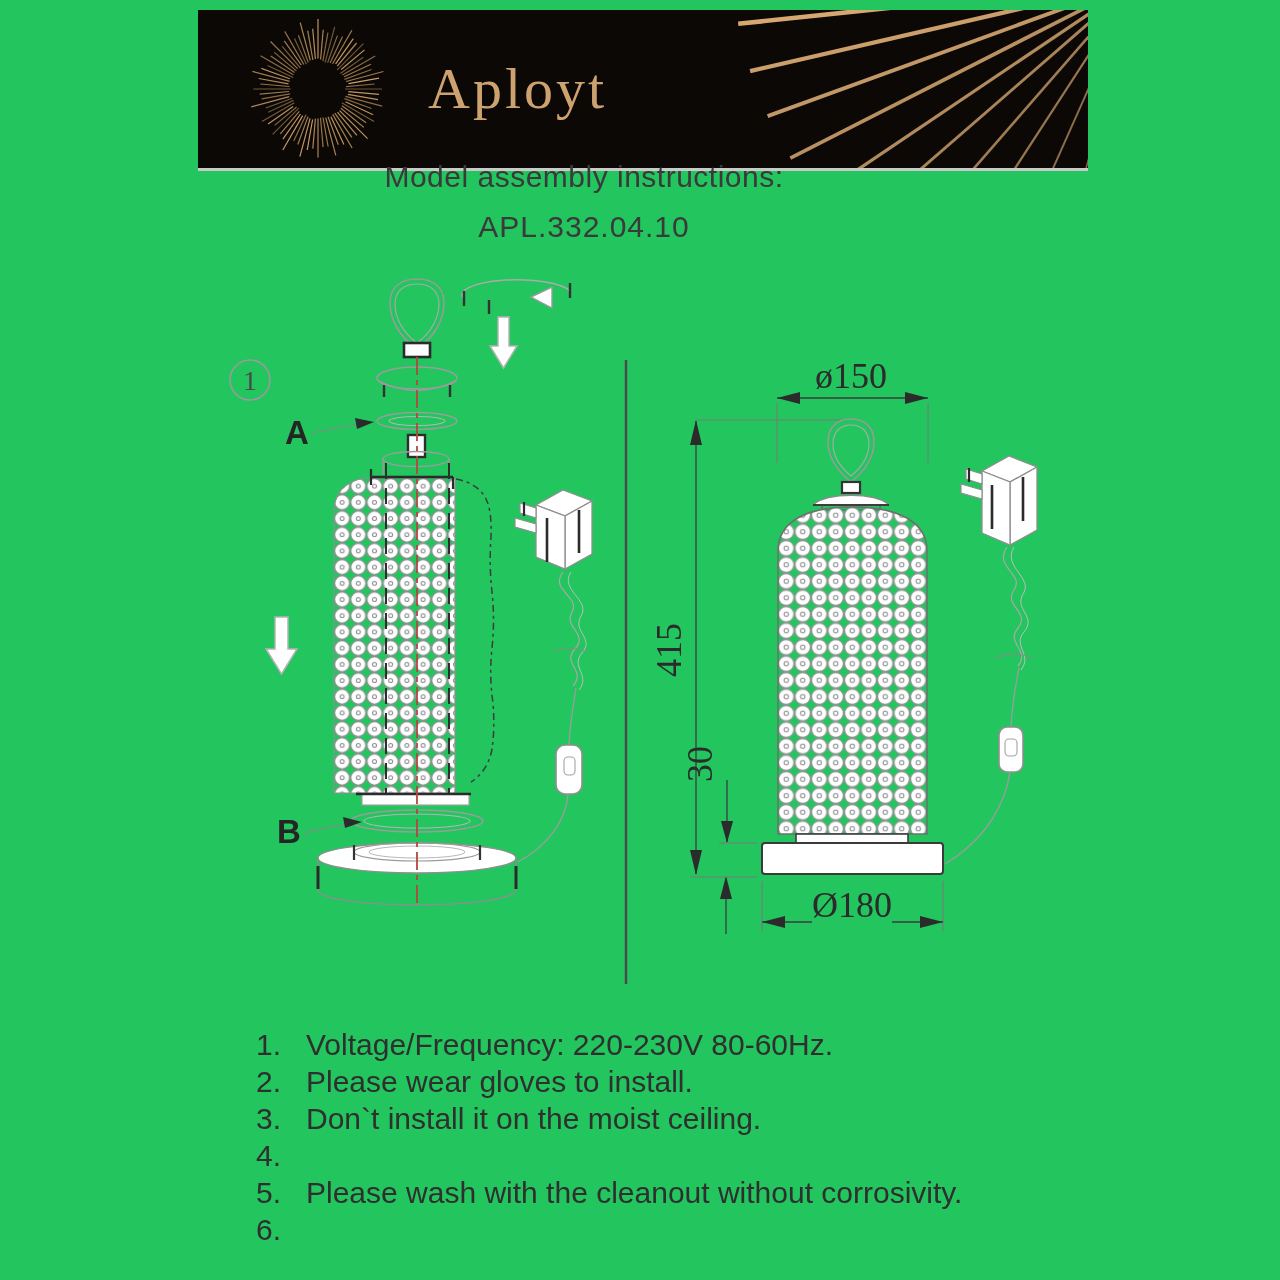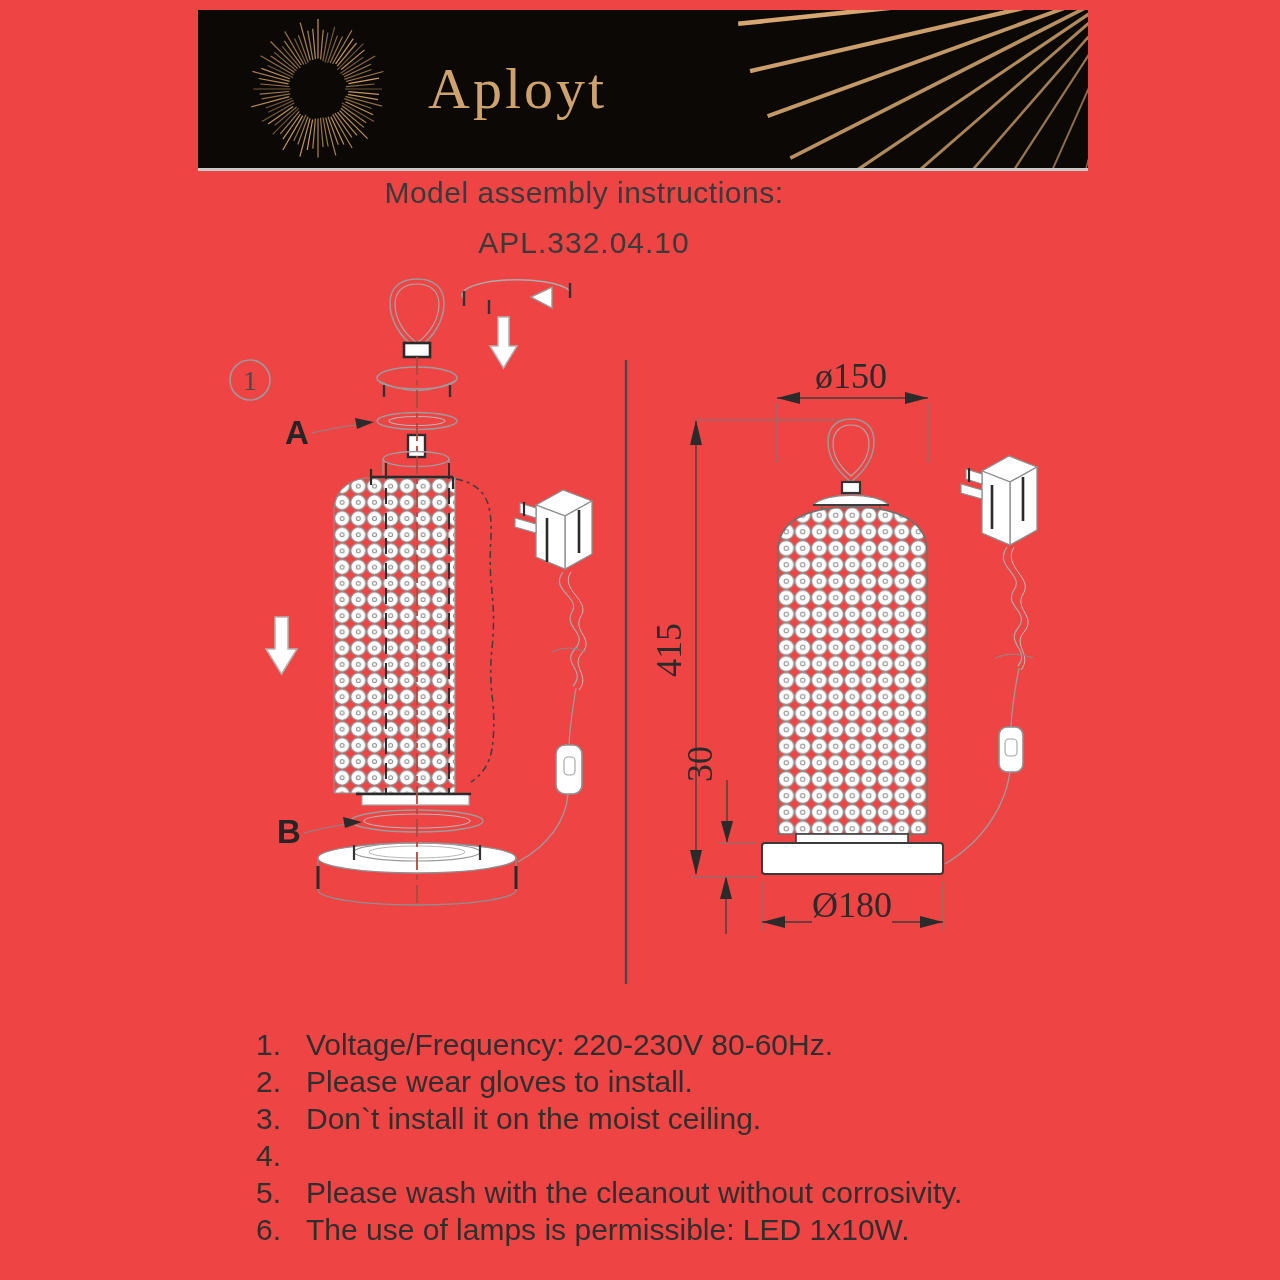--- a/index.html
+++ b/index.html
@@ -1,34 +1,34 @@
 <!DOCTYPE html>
 <html><head>
 <meta charset="utf-8">
 <style>
   html,body{margin:0;padding:0;background:#ffffff;}
   .sheet{
-    position:relative;width:1280px;height:1280px;background:#ef4444;overflow:hidden;
+    position:relative;width:1280px;height:1280px;background:#22c55e;overflow:hidden;
     font-family:"Liberation Sans",sans-serif;color:#2f2f2f;
   }
   
   .banner{
     position:absolute;left:198px;top:10px;width:890px;height:158px;
     background:#0b0806;overflow:hidden;
     border-bottom:3px solid #c9c9c9;
   }
   .banner svg{position:absolute;left:0;top:0;width:890px;height:158px;}
   .brand{
     position:absolute;left:230px;top:50px;
     font-family:"Liberation Serif",serif;
     font-size:58px;font-weight:400;letter-spacing:3px;color:#cda26e;
     line-height:1;
   }
   
-  .titleblock{position:absolute;left:0;top:176px;width:1168px;text-align:center;color:#3a3a3a;}
+  .titleblock{position:absolute;left:0;top:160px;width:1168px;text-align:center;color:#3a3a3a;}
   .titleblock .t1{font-size:30px;letter-spacing:0.5px;}
   .titleblock .t2{font-size:30px;letter-spacing:1px;margin-top:16px;}
   
   .diagram{position:absolute;left:215px;top:262px;width:850px;height:740px;}
   .dim-text{font-family:"Liberation Serif",serif;font-size:36px;fill:#2b2b2b;}
   .part-label{font-family:"Liberation Sans",sans-serif;font-size:33px;font-weight:bold;fill:#252525;}
   .step-num{font-family:"Liberation Serif",serif;font-size:28px;fill:#4a4a4a;}
   
   .instructions{
     position:absolute;left:256px;top:1026px;margin:0;padding:0;list-style:none;
@@ -359,17 +359,16 @@
       </li>
     <li>
         <span class="num">4.</span>
       </li>
     <li>
         <span class="num">5.</span>
         <span class="txt">Please wash with the cleanout without corrosivity.</span>
       </li>
     <li>
         <span class="num">6.</span>
-        <span class="txt">The use of lamps is permissible: LED 1x10W.</span>
       </li>
   </ol>
 
 </div>
 
 </body></html>

